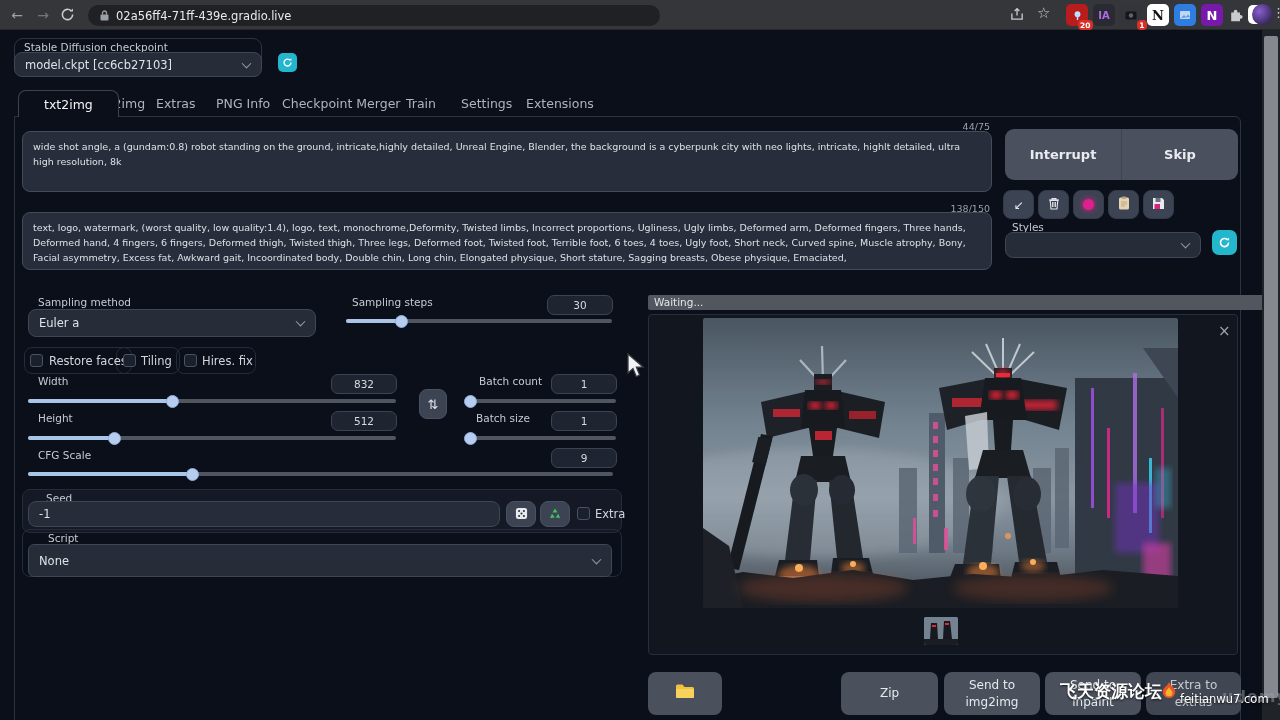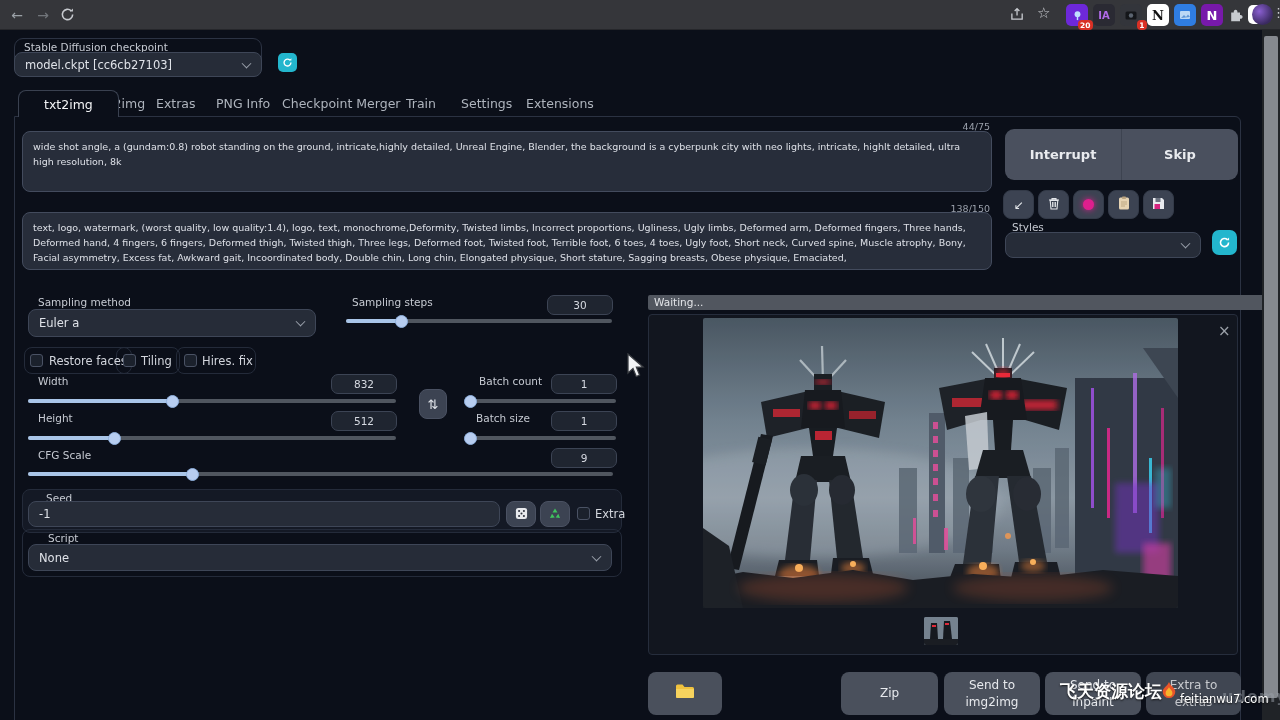--- a/index.html
+++ b/index.html
@@ -46,28 +46,37 @@
 
   <div class="chrome">
     <div class="abs nav-glyph" style="left:6px;top:5px;">←</div>
     <div class="abs nav-glyph" style="left:32px;top:5px;opacity:.6;">→</div>
     <div class="abs" style="left:60px;top:7px;">
       <svg width="15" height="15" viewBox="0 0 16 16">
           <path d="M13.5 8a5.5 5.5 0 1 1-1.6-3.9" fill="none" stroke="#c7cacf" stroke-width="1.7"></path>
           <path d="M13.8 1.5v3.3h-3.3z" fill="#c7cacf"></path>
         </svg>
     </div>
+    <div class="url-pill">
+      <span>
+        <svg width="9" height="11" viewBox="0 0 9 11">
+            <rect x="0.5" y="4.5" width="8" height="6" rx="1" fill="#9aa0a6"></rect>
+            <path d="M2.5 4.5V3a2 2 0 0 1 4 0v1.5" fill="none" stroke="#9aa0a6" stroke-width="1.3"></path>
+          </svg>
+      </span>
+      <span class="url-text">02a56ff4-71ff-439e.gradio.live</span>
+    </div>
     <div class="abs" style="left:1010px;top:7px;">
       <svg width="15" height="15" viewBox="0 0 16 16">
           <path d="M2 7v6h11V7" fill="none" stroke="#c7cacf" stroke-width="1.4"></path>
           <path d="M7.5 9V2M5 4.2 7.5 1.7 10 4.2" fill="none" stroke="#c7cacf" stroke-width="1.4"></path>
         </svg>
     </div>
     <div class="abs" style="left:1037px;top:4px;color:#c7cacf;font-size:15px;">☆</div>
-    <div class="ext-ic" style="left:1066px;background:#6d28d9;">
+    <div class="ext-ic" style="left:1066px;background:#b91c1c;">
       <svg width="11" height="11" viewBox="0 0 12 12">
           <circle cx="6" cy="4.5" r="3.2" fill="#bfe0ff"></circle>
           <path d="M6 7.5 6 11" stroke="#bfe0ff" stroke-width="1.6"></path>
         </svg>
       <span class="badge">20</span>
     </div>
     <div class="ext-ic" style="left:1093px;background:#2a2a33;color:#b06ae8;">IA</div>
     <div class="ext-ic" style="left:1120px;background:#33353b;">
       <svg width="12" height="10" viewBox="0 0 12 10">
           <rect x="0.5" y="1.5" width="11" height="8" rx="1.5" fill="#14161a"></rect>
@@ -252,21 +261,21 @@
           <path d="M2 11 4 6.8 6.8 10.5Z" fill="#3fc45e"></path>
           <path d="M12 11 7.6 10.5 10.3 6.8Z" fill="#3fc45e"></path>
         </svg>
     </span>
   </div>
   <div class="cb" style="left:577px;top:507px;"></div>
   <div class="cb-label" style="left:595px;top:507px;">Extra</div>
 
   <div class="mini-blk" style="left:22px;top:529px;width:600px;height:48px;"></div>
   <div class="blk-label" style="left:48px;top:532px;">Script</div>
-  <div class="select" style="left:28px;top:544px;width:584px;height:27px;">
+  <div class="select" style="left:28px;top:544px;width:584px;height:33px;border-radius:6px;">
     <span>None</span>
     <span class="chev"></span>
   </div>
 
   <div class="abs" style="left:648px;top:295px;width:703px;height:15px;background:#51565f;border-radius:2px;">
     <span style="position:absolute;left:6px;top:1px;color:#e3e5e9;font-size:10.5px;">Waiting...</span>
   </div>
 
   <div class="abs" style="left:648px;top:314px;width:590px;height:341px;background:#12161f;border:1px solid #262d3c;border-radius:4px;"></div>
   <div class="abs" style="left:1218px;top:322px;color:#9aa0a8;font-size:15px;z-index:5;">×</div>

